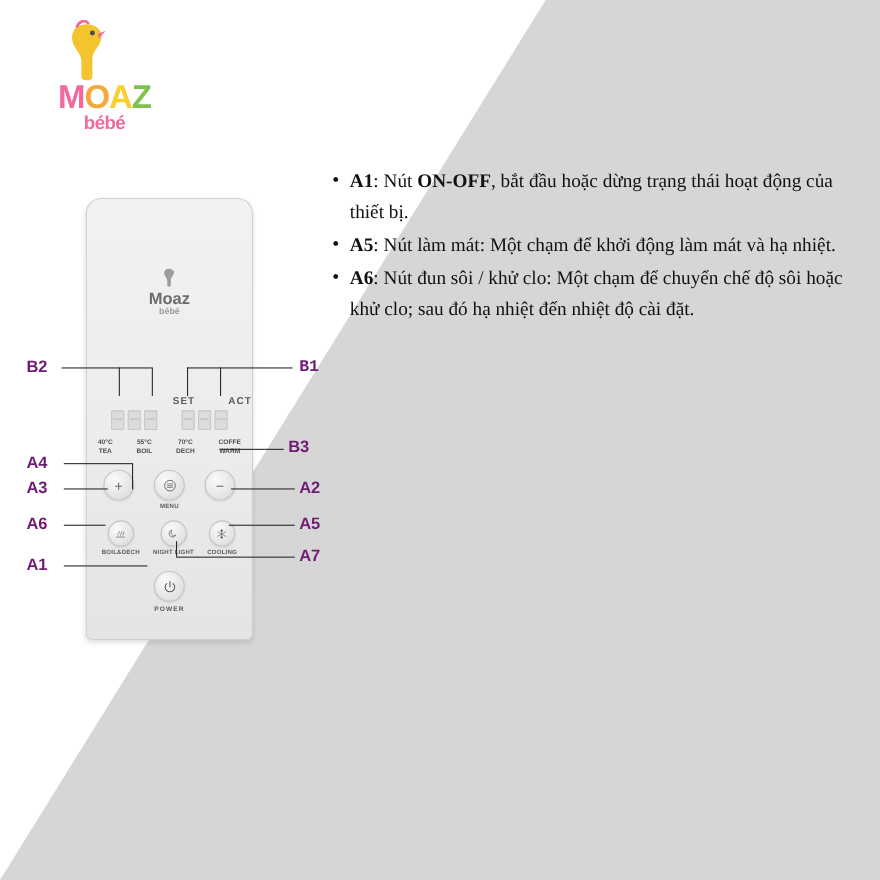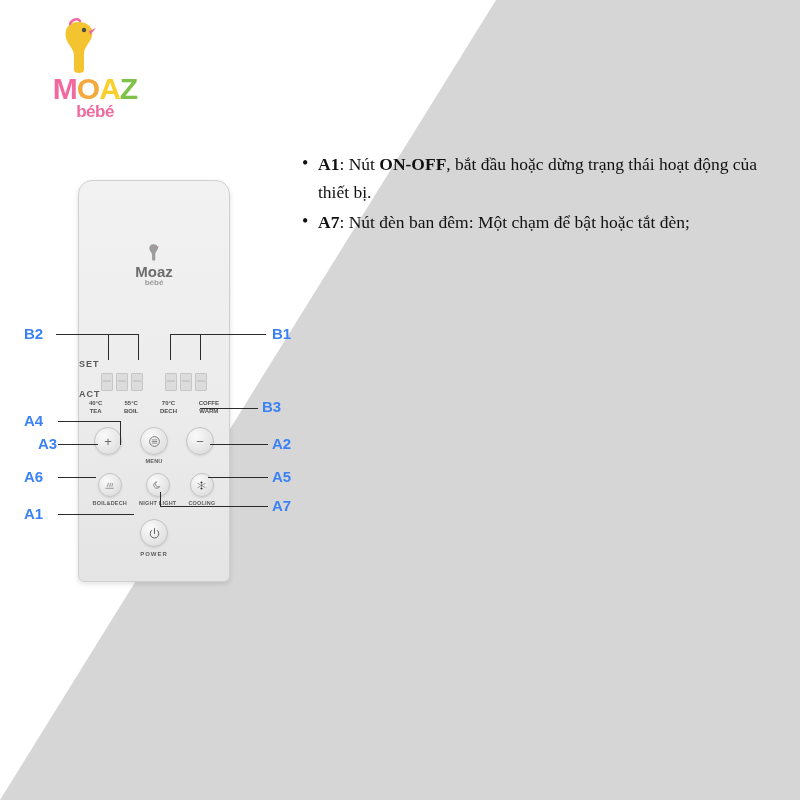--- a/index.html
+++ b/index.html
@@ -56,22 +56,22 @@
   .panel-logo .nm{
     font-size:15px;font-weight:bold;color:#6d6d6d;letter-spacing:0px;
   }
   .panel-logo .sb{
     font-size:8px;font-weight:bold;color:#9a9a9a;margin-top:-2px;
   }
 
   
   .disp-labels{
     position:absolute;top:178px;left:0;width:150px;
-    display:flex;justify-content:center;gap:20px;
-    font-size:9px;font-weight:bold;color:#5a5a5a;letter-spacing:1px;flex-direction:column;
+    display:flex;justify-content:flex-end;gap:30px;
+    font-size:9px;font-weight:bold;color:#5a5a5a;letter-spacing:1px;
   }
   .segs{
     position:absolute;top:192px;left:0;width:150px;
     display:flex;justify-content:center;gap:22px;
   }
   .seg-group{display:flex;gap:3px;}
   .seg{
     width:10px;height:16px;
     background:#dcdcdc;border:1px solid #c6c6c6;border-radius:1px;
     position:relative;
@@ -107,21 +107,21 @@
     box-shadow:0 1px 2px rgba(0,0,0,0.1);
     position:relative;
   }
   .btn.small{width:22px;height:22px;font-size:10px;}
   .btn-wrap{display:flex;flex-direction:column;align-items:center;}
   .btn-cap{font-size:5.5px;font-weight:bold;color:#5c5c5c;margin-top:3px;letter-spacing:0.2px;}
   .btn-cap.pow{font-size:6px;margin-top:4px;letter-spacing:1px;}
 
   
   .call{
-    position:absolute;font-size:15px;font-weight:bold;color:#3b82f6;
+    position:absolute;font-size:15px;font-weight:bold;color:#701a75;
   }
   .lead{position:absolute;background:#2b2b2b;}
   .lead.h{height:1px;}
   .lead.v{width:1px;}
 
   
   .txtcol{
     position:absolute;left:300px;top:150px;width:470px;
     font-size:17.5px;line-height:28px;color:#111;
   }
@@ -265,48 +265,49 @@
     </div>
   </div>
 </div>
 
 <div class="call" style="left:24px;top:325px;">B2</div>
 <div class="lead h" style="left:56px;top:334px;width:52px;"></div>
 <div class="lead v" style="left:108px;top:334px;height:26px;"></div>
 <div class="lead h" style="left:108px;top:334px;width:30px;"></div>
 <div class="lead v" style="left:138px;top:334px;height:26px;"></div>
 
-<div class="call" style="left:272px;top:325px;">B1</div>
+<div class="call" style="left:272px;top:325px;font-family:Liberation Mono, monospace;">B1</div>
 <div class="lead h" style="left:200px;top:334px;width:66px;"></div>
 <div class="lead v" style="left:200px;top:334px;height:26px;"></div>
 <div class="lead h" style="left:170px;top:334px;width:30px;"></div>
 <div class="lead v" style="left:170px;top:334px;height:26px;"></div>
 
 <div class="call" style="left:262px;top:398px;">B3</div>
 <div class="lead h" style="left:200px;top:408px;width:58px;"></div>
 
 <div class="call" style="left:24px;top:412px;">A4</div>
 <div class="lead h" style="left:58px;top:421px;width:62px;"></div>
 <div class="lead v" style="left:120px;top:421px;height:24px;"></div>
 
-<div class="call" style="left:24px;top:435px;margin-left:14px;">A3</div>
+<div class="call" style="left:24px;top:435px;">A3</div>
 <div class="lead h" style="left:58px;top:444px;width:40px;"></div>
 
 <div class="call" style="left:272px;top:435px;">A2</div>
 <div class="lead h" style="left:210px;top:444px;width:58px;"></div>
 
 <div class="call" style="left:24px;top:468px;">A6</div>
 <div class="lead h" style="left:58px;top:477px;width:38px;"></div>
 
 <div class="call" style="left:272px;top:468px;">A5</div>
 <div class="lead h" style="left:208px;top:477px;width:60px;"></div>
 
 <div class="call" style="left:272px;top:497px;">A7</div>
 <div class="lead h" style="left:160px;top:506px;width:108px;"></div>
 <div class="lead v" style="left:160px;top:492px;height:14px;"></div>
 
 <div class="call" style="left:24px;top:505px;">A1</div>
 <div class="lead h" style="left:58px;top:514px;width:76px;"></div>
 
 <div class="txtcol">
   <div class="bullet" id="li0"><span class="b">A1</span><span>: Nút </span><span class="b">ON-OFF</span><span>, bắt đầu hoặc dừng trạng thái hoạt động của thiết bị.</span></div>
-  <div class="bullet" id="li5"><span class="b">A7</span><span>: Nút đèn ban đêm: Một chạm để bật hoặc tắt đèn;</span></div>
+  <div class="bullet" id="li3"><span class="b">A5</span><span>: Nút làm mát: Một chạm để khởi động làm mát và hạ nhiệt.</span></div>
+  <div class="bullet" id="li4"><span class="b">A6</span><span>: Nút đun sôi / khử clo: Một chạm để chuyển chế độ sôi hoặc khử clo; sau đó hạ nhiệt đến nhiệt độ cài đặt.</span></div>
 </div>
 
 </body></html>

